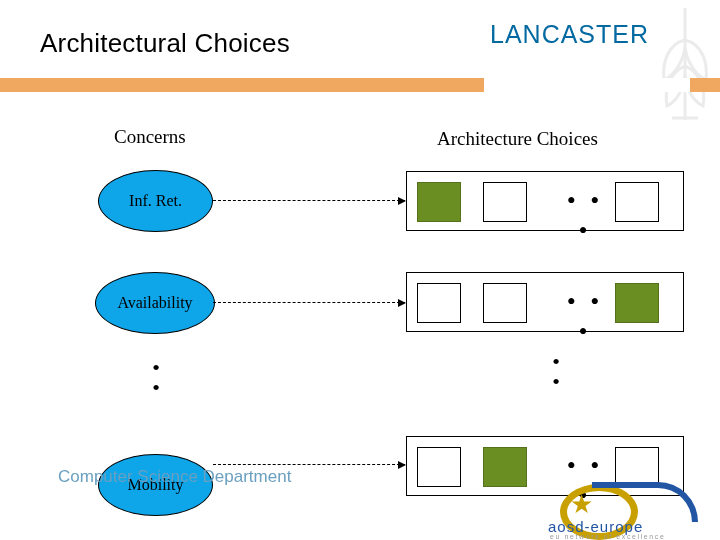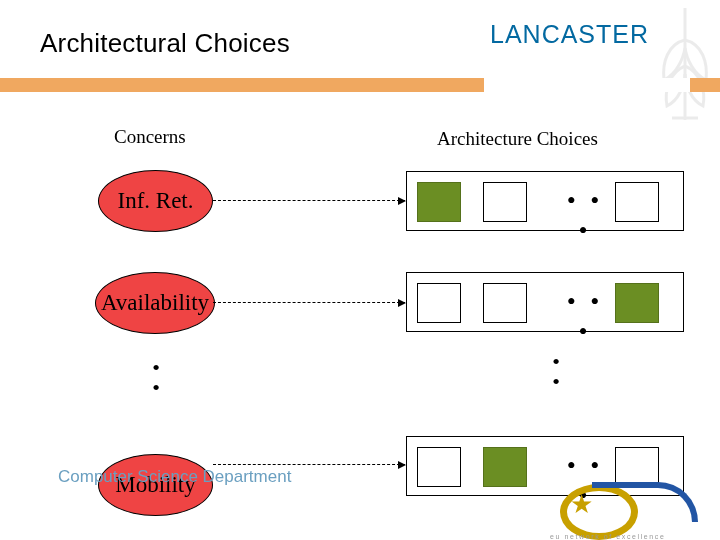--- a/index.html
+++ b/index.html
@@ -24,22 +24,22 @@
   .title{position:absolute;left:40px;top:28px;font-family:"Liberation Sans",sans-serif;
          font-size:26px;color:#000;letter-spacing:.2px;}
 
   
   .col-head{position:absolute;font-size:19px;color:#000;font-family:"Liberation Serif",serif;}
   #head-concerns{left:114px;top:126px;}
   #head-arch{left:437px;top:128px;}
 
   
   .ellipse{position:absolute;border:1.4px solid #000;border-radius:50%;
-           background:#ef4444;display:flex;align-items:center;justify-content:center;
-           font-size:23px;color:#000;}
+           background:#0ea5e9;display:flex;align-items:center;justify-content:center;
+           font-size:16px;color:#000;}
   #ell-1{left:98px;top:170px;width:113px;height:60px;}
   #ell-2{left:95px;top:272px;width:118px;height:60px;}
   #ell-3{left:98px;top:454px;width:113px;height:60px;text-align:center;}
 
   
   .arrow{position:absolute;height:0;border-top:1.6px dashed #000;}
   .arrow .headtri{position:absolute;right:-1px;top:-4.5px;width:0;height:0;
                   border-left:8px solid #000;border-top:4.5px solid transparent;
                   border-bottom:4.5px solid transparent;}
   #arr-1{left:213px;top:200px;width:192px;}
@@ -155,14 +155,15 @@
 
 <div class="vdots" id="vdots-left">•<br>•</div>
 <div class="vdots" id="vdots-right">•<br>•</div>
 
 <div class="footer-text">Computer Science Department</div>
 
 <div class="aosd">
   <div class="aosd-ring"></div>
   <div class="aosd-swoosh"></div>
   <div class="aosd-star">★</div>
+  <div class="aosd-name">aosd-europe</div>
   <div class="aosd-tag">eu network of excellence</div>
 </div>
 
 </body></html>

